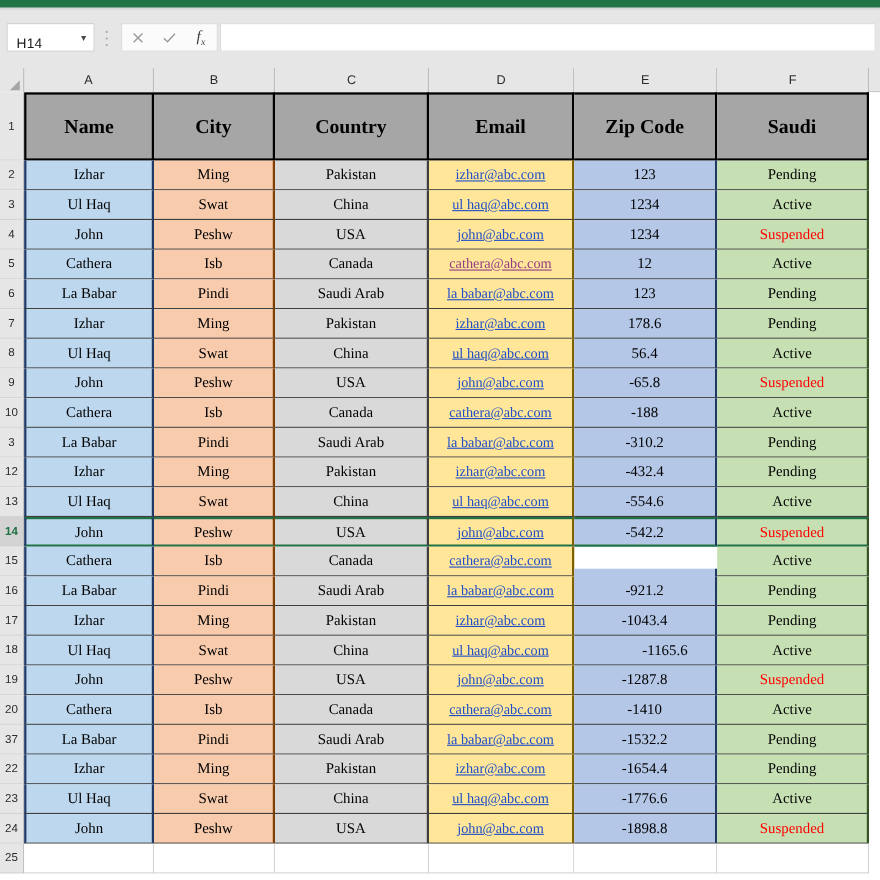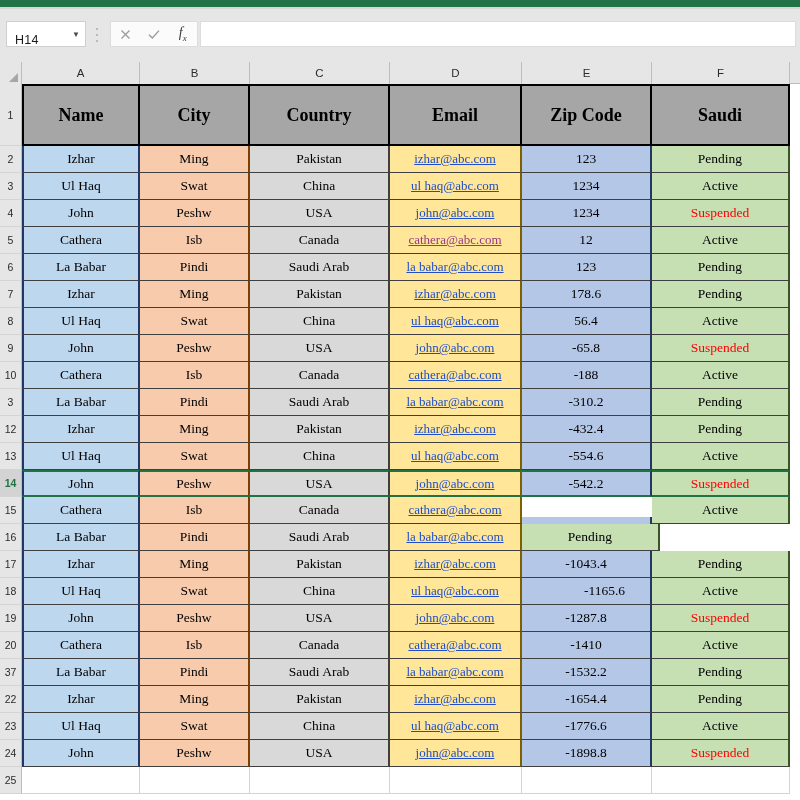--- a/index.html
+++ b/index.html
@@ -426,20 +426,21 @@
         </div>
       </div>
       <div class="grid-row drow">
         <div class="row-head">16</div>
         <div class="cell colA" style="width: 118px; flex: 0 0 118px;">La Babar</div>
         <div class="cell colB" style="width: 110px; flex: 0 0 110px;">Pindi</div>
         <div class="cell colC" style="width: 140px; flex: 0 0 140px;">Saudi Arab</div>
         <div class="cell colD" style="width: 132px; flex: 0 0 132px;">
           <span class="link">la babar@abc.com</span>
         </div>
+        <div class="cell colE" style="width: 130px; flex: 0 0 130px;">-921.2</div>
         <div class="cell colF" style="width: 138px; flex: 0 0 138px;">
           <span class="">Pending</span>
         </div>
       </div>
       <div class="grid-row drow">
         <div class="row-head">17</div>
         <div class="cell colA" style="width: 118px; flex: 0 0 118px;">Izhar</div>
         <div class="cell colB" style="width: 110px; flex: 0 0 110px;">Ming</div>
         <div class="cell colC" style="width: 140px; flex: 0 0 140px;">Pakistan</div>
         <div class="cell colD" style="width: 132px; flex: 0 0 132px;">

